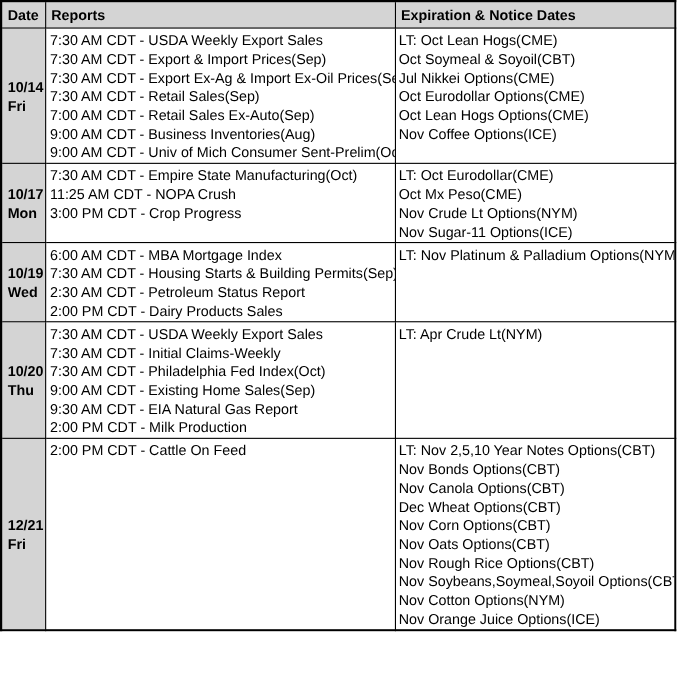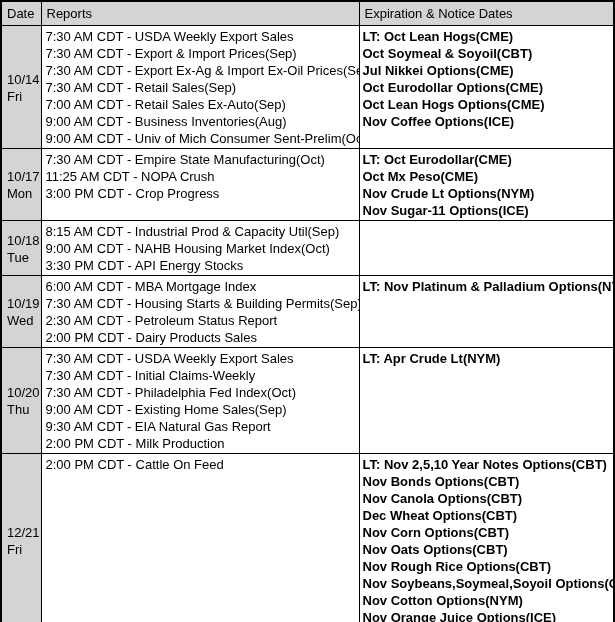--- a/index.html
+++ b/index.html
@@ -17,42 +17,42 @@
     border: 2px solid var(--border-color, #000);
   }
   .calendar-table th,
   .calendar-table td {
     border: 1px solid var(--border-color, #000);
     font-size: 13px;
     overflow: hidden;
   }
   .calendar-table thead th {
     background: var(--header-bg, #d4d4d4);
-    font-weight: normal;
+    font-weight: bold;
     text-align: left;
     padding: 3px 4px 3px 5px;
     line-height: 17px;
   }
   th.col-date { padding-left: 6px; }
   .calendar-table td {
     vertical-align: top;
     line-height: 17px;
     padding: 2px 4px 1px 4px;
   }
   td.date-cell {
     background: var(--header-bg, #d4d4d4);
-    font-weight: normal;
+    font-weight: bold;
     vertical-align: middle;
     padding-left: 5px;
   }
   td.reports-cell div,
   td.expirations-cell div {
     white-space: nowrap;
   }
-  td.expirations-cell { padding-left: 3px; font-weight: bold; }
+  td.expirations-cell { padding-left: 3px; }
   col.c-date { width: 40px; }
   col.c-reports { width: 318px; }
   col.c-expirations { width: 255px; }
 </style>
 </head>
 <body>
 
 <table class="calendar-table">
   <colgroup>
     <col class="c-date">
@@ -102,32 +102,20 @@
         </td>
         <td class="expirations-cell">
           <div>LT: Oct Eurodollar(CME)</div>
           <div>Oct Mx Peso(CME)</div>
           <div>Nov Crude Lt Options(NYM)</div>
           <div>Nov Sugar-11 Options(ICE)</div>
         </td>
       </tr>
       <tr>
         <td class="date-cell">
-          <div>10/18</div>
-          <div>Tue</div>
-        </td>
-        <td class="reports-cell">
-          <div>8:15 AM CDT - Industrial Prod &amp; Capacity Util(Sep)</div>
-          <div>9:00 AM CDT - NAHB Housing Market Index(Oct)</div>
-          <div>3:30 PM CDT - API Energy Stocks</div>
-        </td>
-        <td class="expirations-cell"></td>
-      </tr>
-      <tr>
-        <td class="date-cell">
           <div>10/19</div>
           <div>Wed</div>
         </td>
         <td class="reports-cell">
           <div>6:00 AM CDT - MBA Mortgage Index</div>
           <div>7:30 AM CDT - Housing Starts &amp; Building Permits(Sep)</div>
           <div>2:30 AM CDT - Petroleum Status Report</div>
           <div>2:00 PM CDT - Dairy Products Sales</div>
         </td>
         <td class="expirations-cell">

